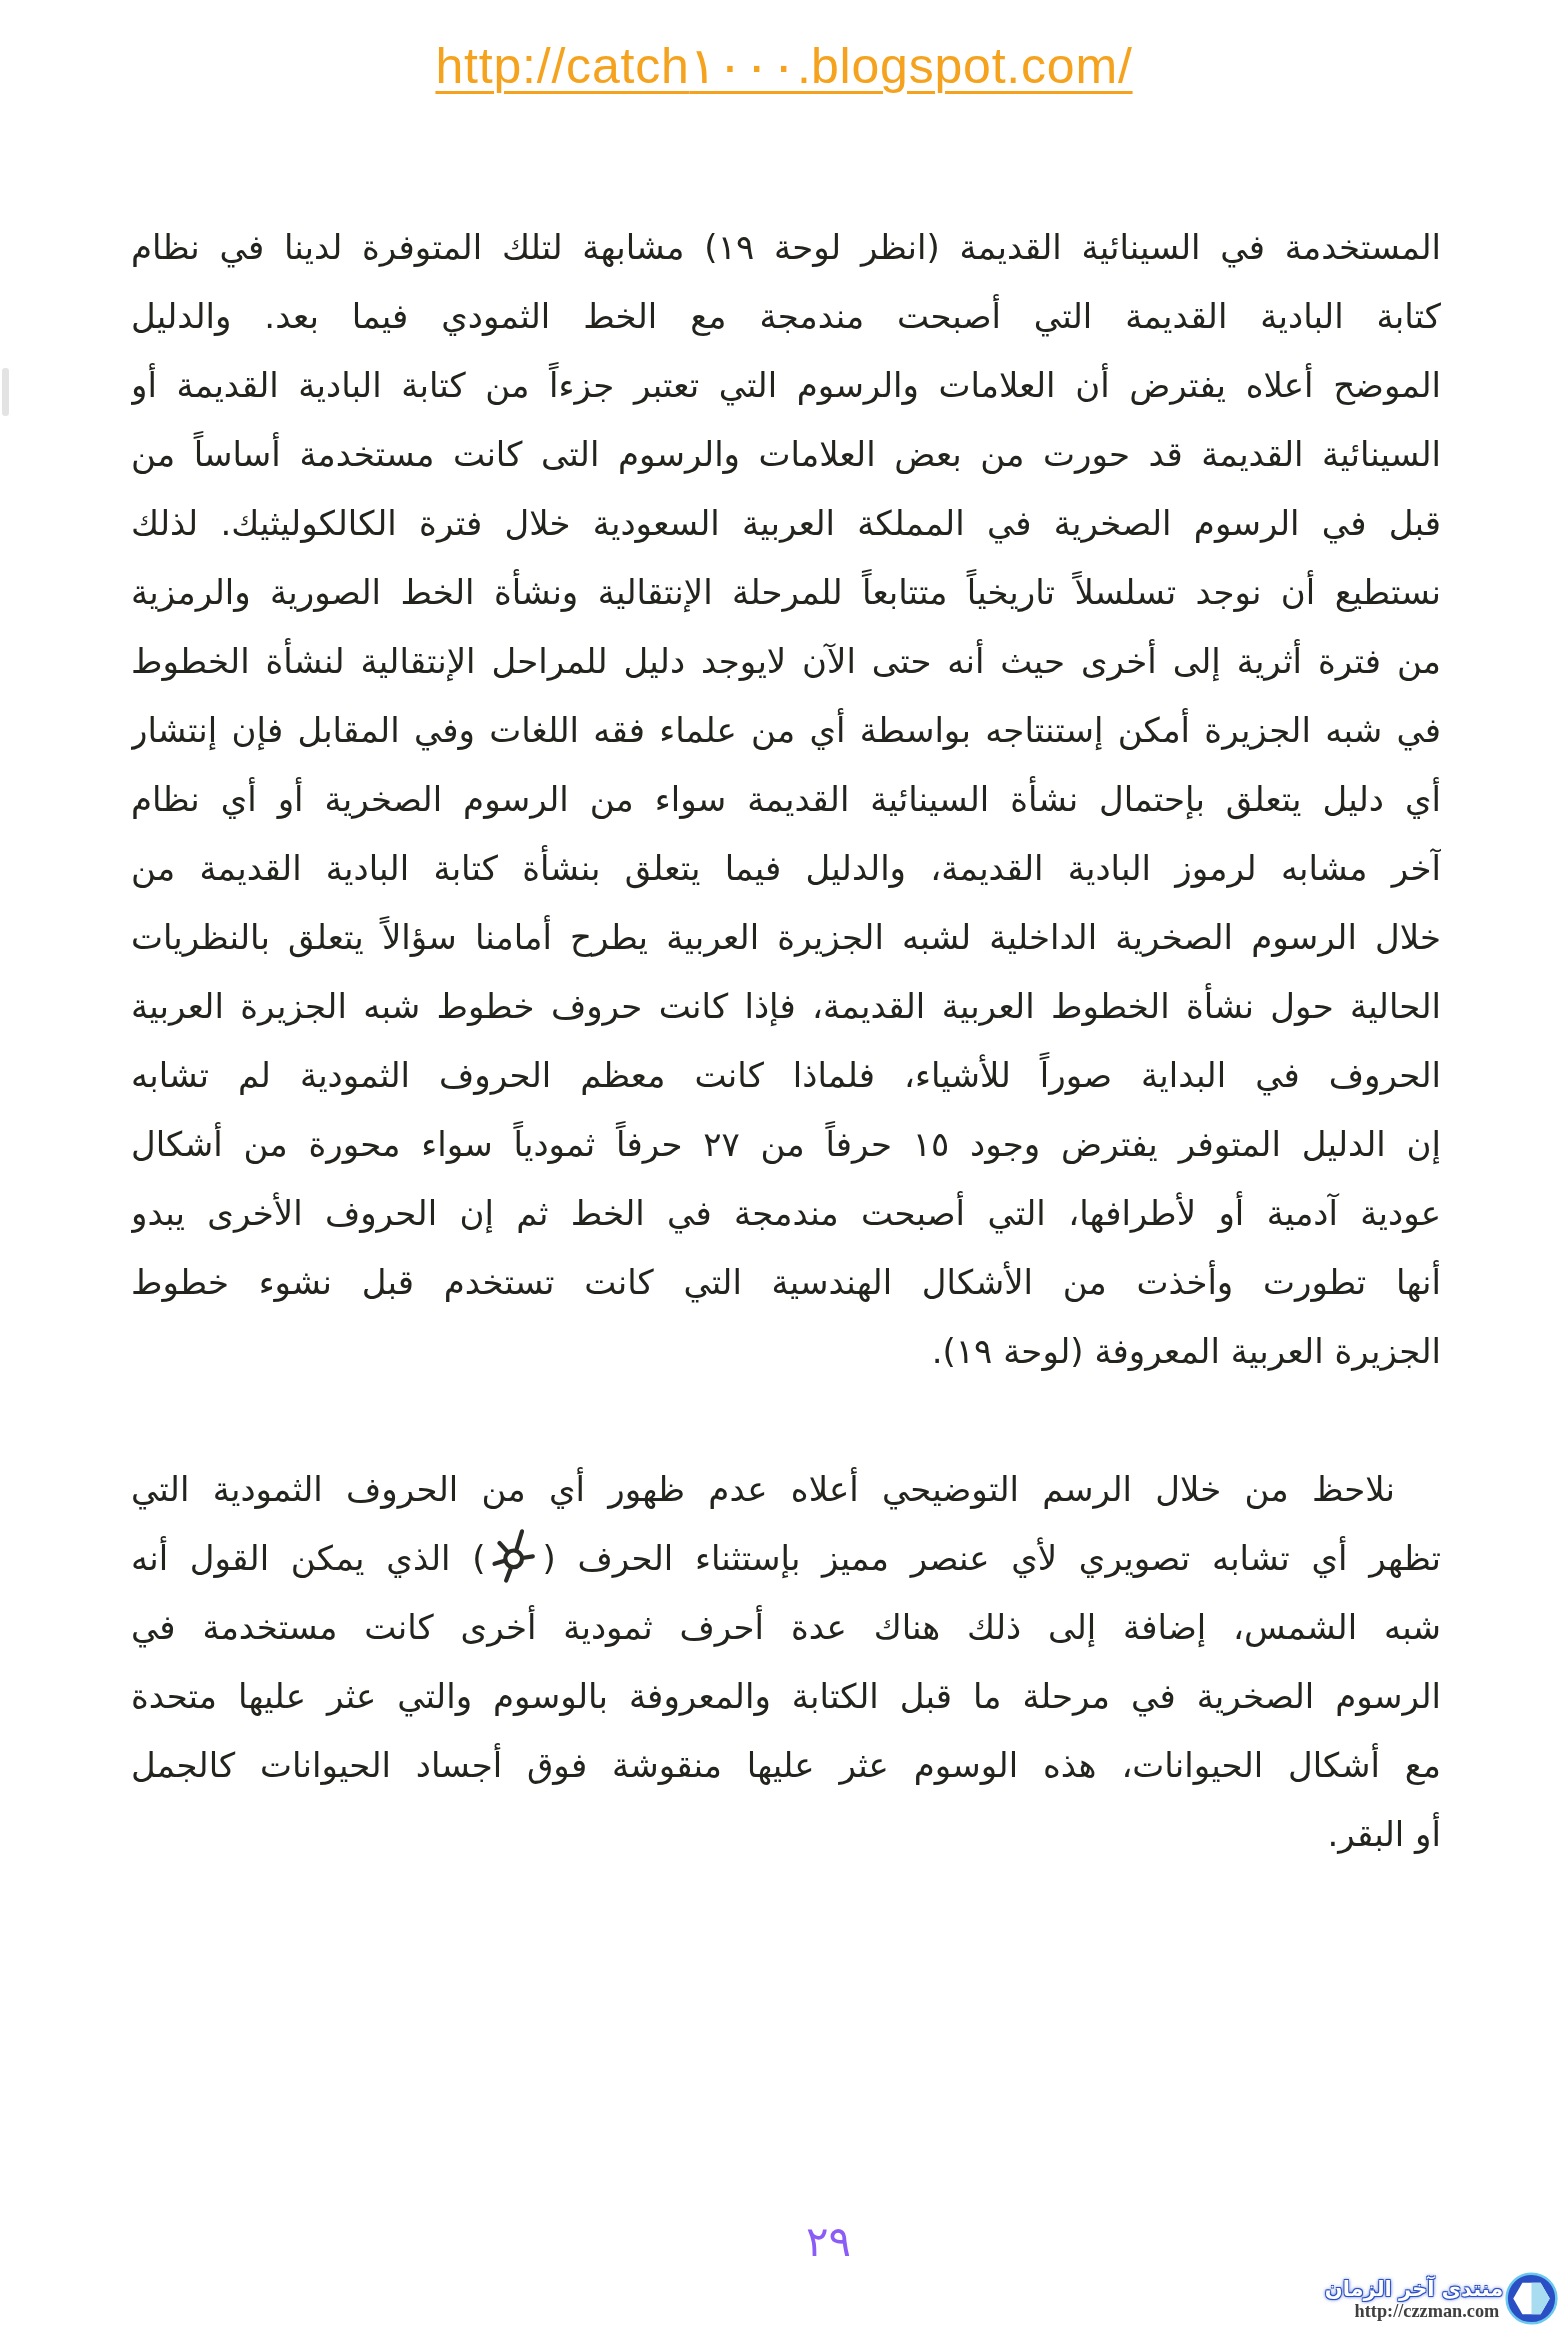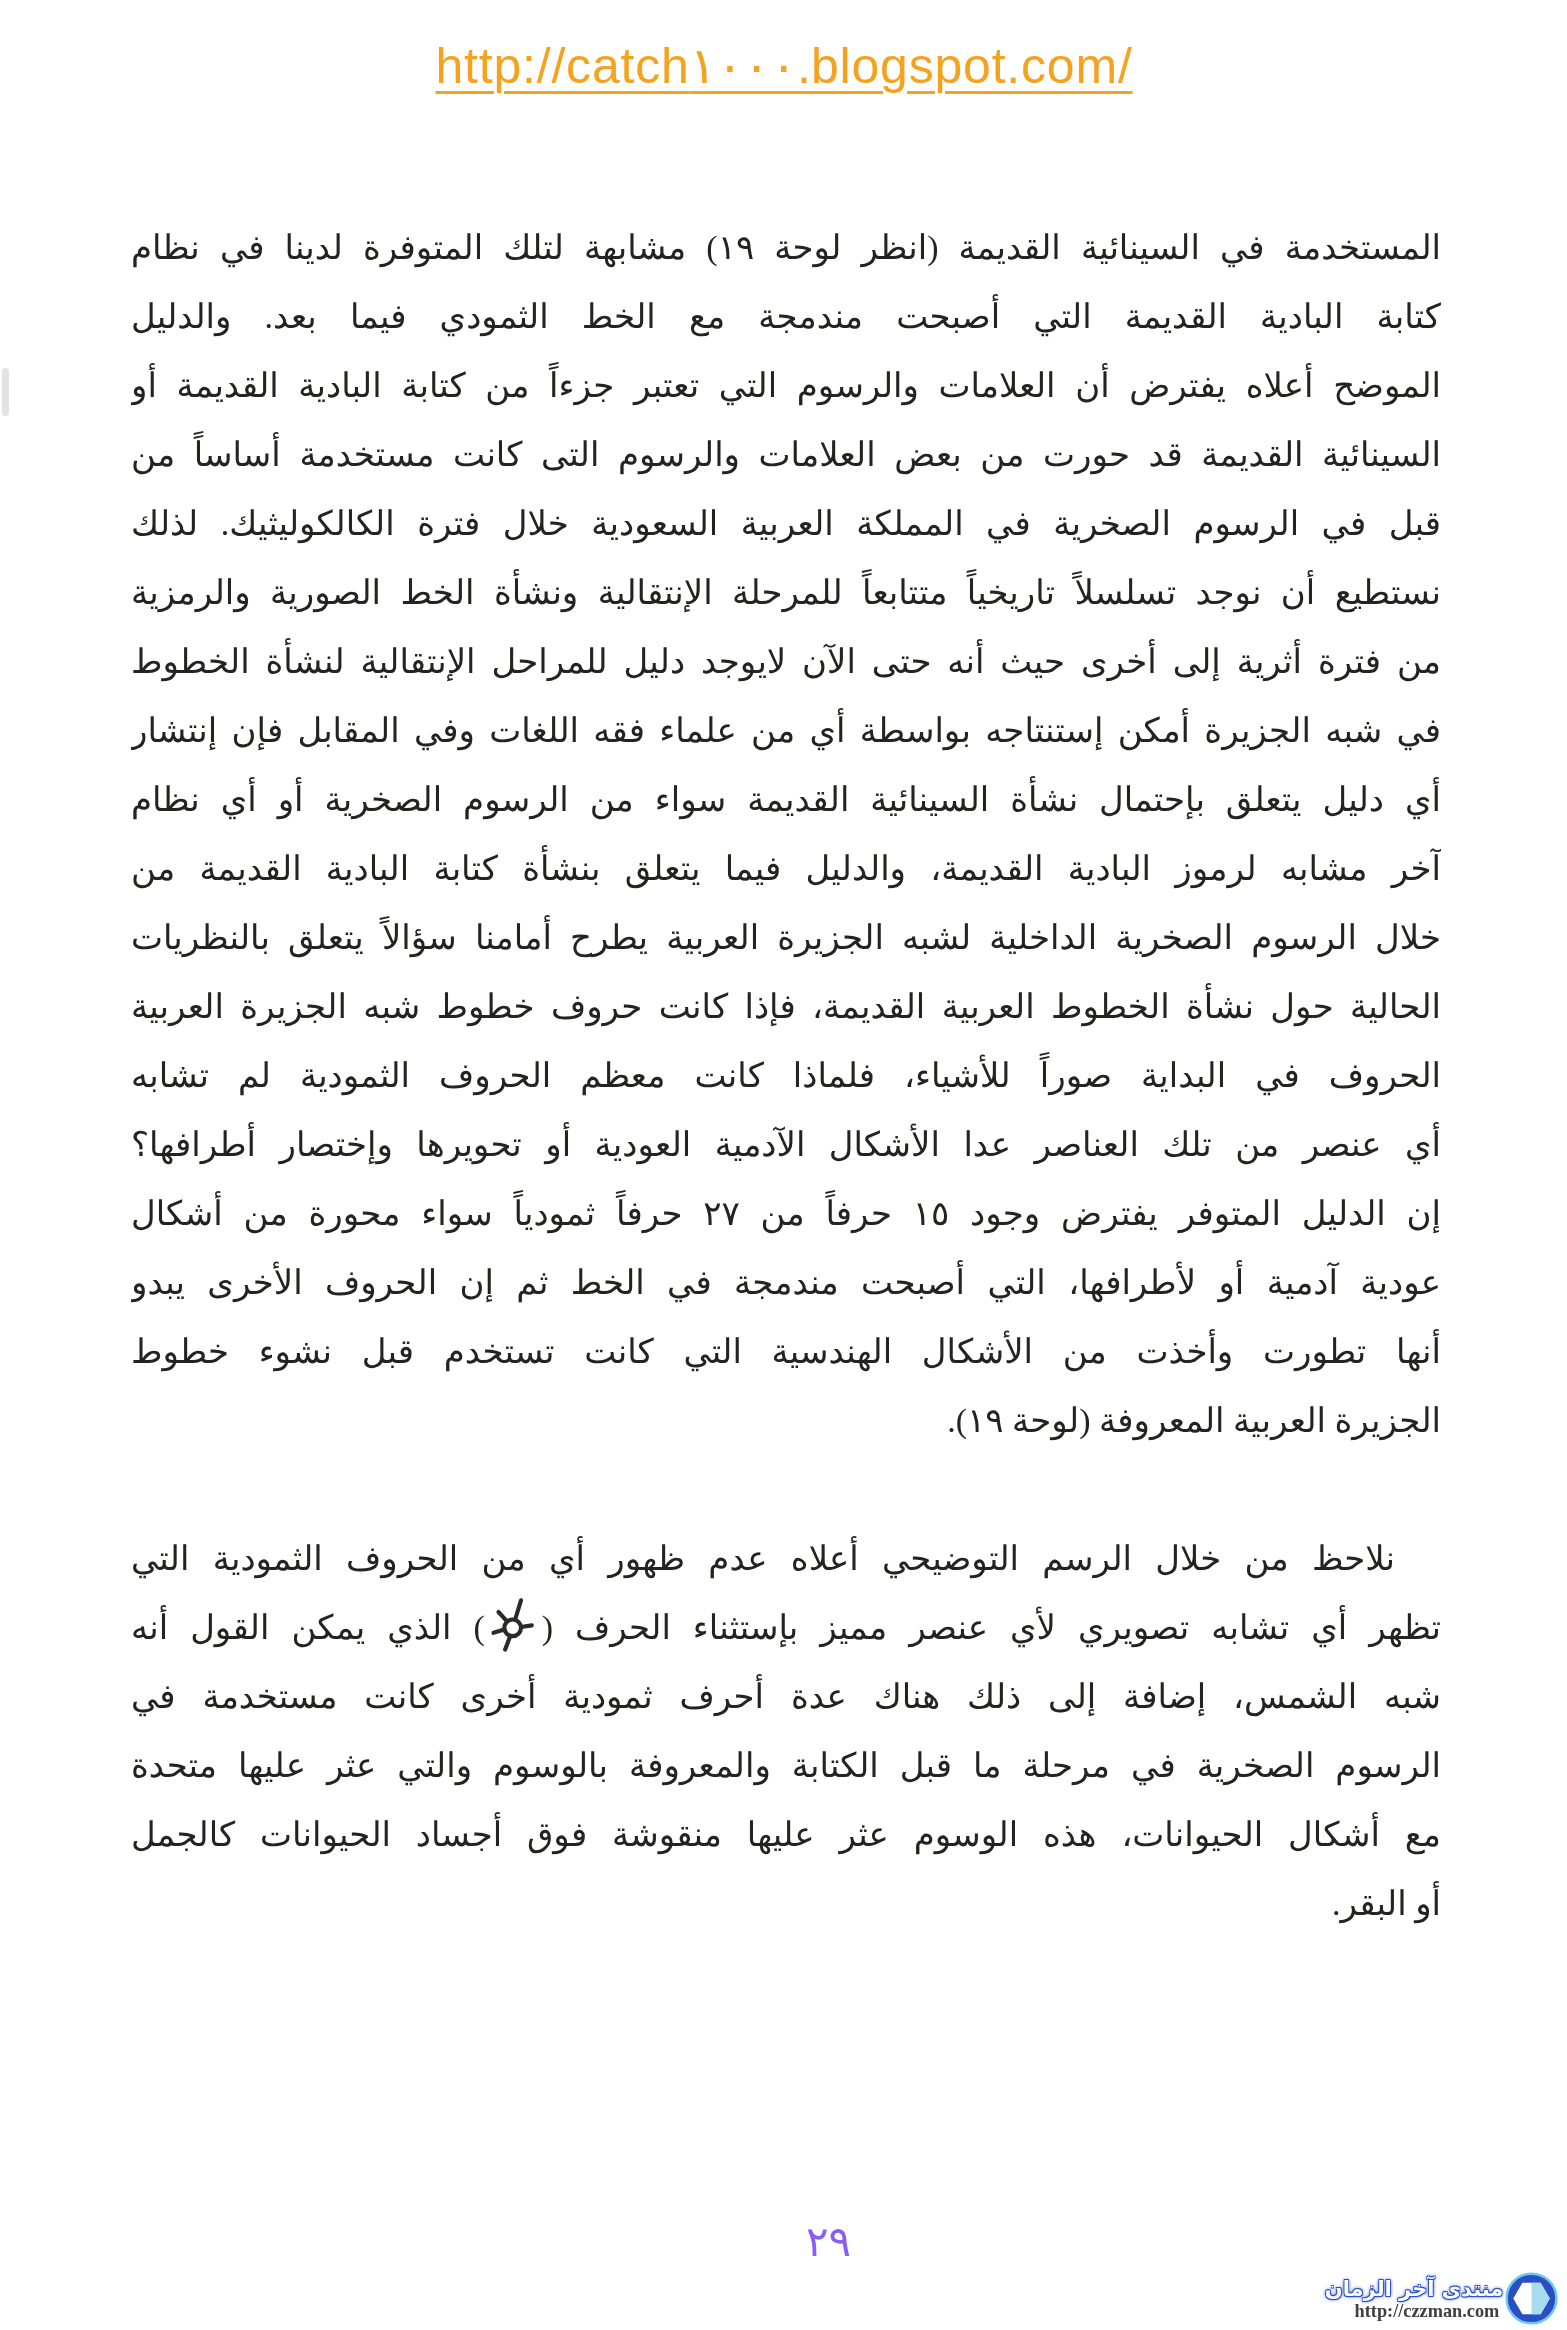--- a/index.html
+++ b/index.html
@@ -39,21 +39,20 @@
     direction: rtl;
     font-size: 34px;
     font-weight: 500;
   }
   .tline {
     height: 69px;
     line-height: 69px;
     overflow: hidden;
     text-align: justify;
     text-align-last: justify;
-    font-family: Liberation Serif, serif;
   }
   .tline.end {
     text-align: left;
     text-align-last: right;
   }
   .tline.indent { padding-right: 46px; }
   .pspacer { height: 69px; }
 
   .glyph-svg {
     display: inline-block;
@@ -138,21 +137,20 @@
     <div class="tline">السينائية القديمة قد حورت من بعض العلامات والرسوم التى كانت مستخدمة أساساً من</div>
     <div class="tline">قبل في الرسوم الصخرية في المملكة العربية السعودية خلال فترة الكالكوليثيك. لذلك</div>
     <div class="tline">نستطيع أن نوجد تسلسلاً تاريخياً متتابعاً للمرحلة الإنتقالية ونشأة الخط الصورية والرمزية</div>
     <div class="tline">من فترة أثرية إلى أخرى حيث أنه حتى الآن لايوجد دليل للمراحل الإنتقالية لنشأة الخطوط</div>
     <div class="tline">في شبه الجزيرة أمكن إستنتاجه بواسطة أي من علماء فقه اللغات وفي المقابل فإن إنتشار</div>
     <div class="tline">أي دليل يتعلق بإحتمال نشأة السينائية القديمة سواء من الرسوم الصخرية أو أي نظام</div>
     <div class="tline">آخر مشابه لرموز البادية القديمة، والدليل فيما يتعلق بنشأة كتابة البادية القديمة من</div>
     <div class="tline">خلال الرسوم الصخرية الداخلية لشبه الجزيرة العربية يطرح أمامنا سؤالاً يتعلق بالنظريات</div>
     <div class="tline">الحالية حول نشأة الخطوط العربية القديمة، فإذا كانت حروف خطوط شبه الجزيرة العربية</div>
     <div class="tline">الحروف في البداية صوراً للأشياء، فلماذا كانت معظم الحروف الثمودية لم تشابه</div>
-    <div class="tline">أي عنصر من تلك العناصر عدا الأشكال الآدمية العودية أو تحويرها وإختصار أطرافها؟</div>
     <div class="tline">إن الدليل المتوفر يفترض وجود ١٥ حرفاً من ٢٧ حرفاً ثمودياً سواء محورة من أشكال</div>
     <div class="tline">عودية آدمية أو لأطرافها، التي أصبحت مندمجة في الخط ثم إن الحروف الأخرى يبدو</div>
     <div class="tline">أنها تطورت وأخذت من الأشكال الهندسية التي كانت تستخدم قبل نشوء خطوط</div>
     <div class="tline end">الجزيرة العربية المعروفة (لوحة ١٩).</div>
 
     <div class="pspacer"></div>
 
     <div class="tline indent">نلاحظ من خلال الرسم التوضيحي أعلاه عدم ظهور أي من الحروف الثمودية التي</div>
 
     <div class="tline">

